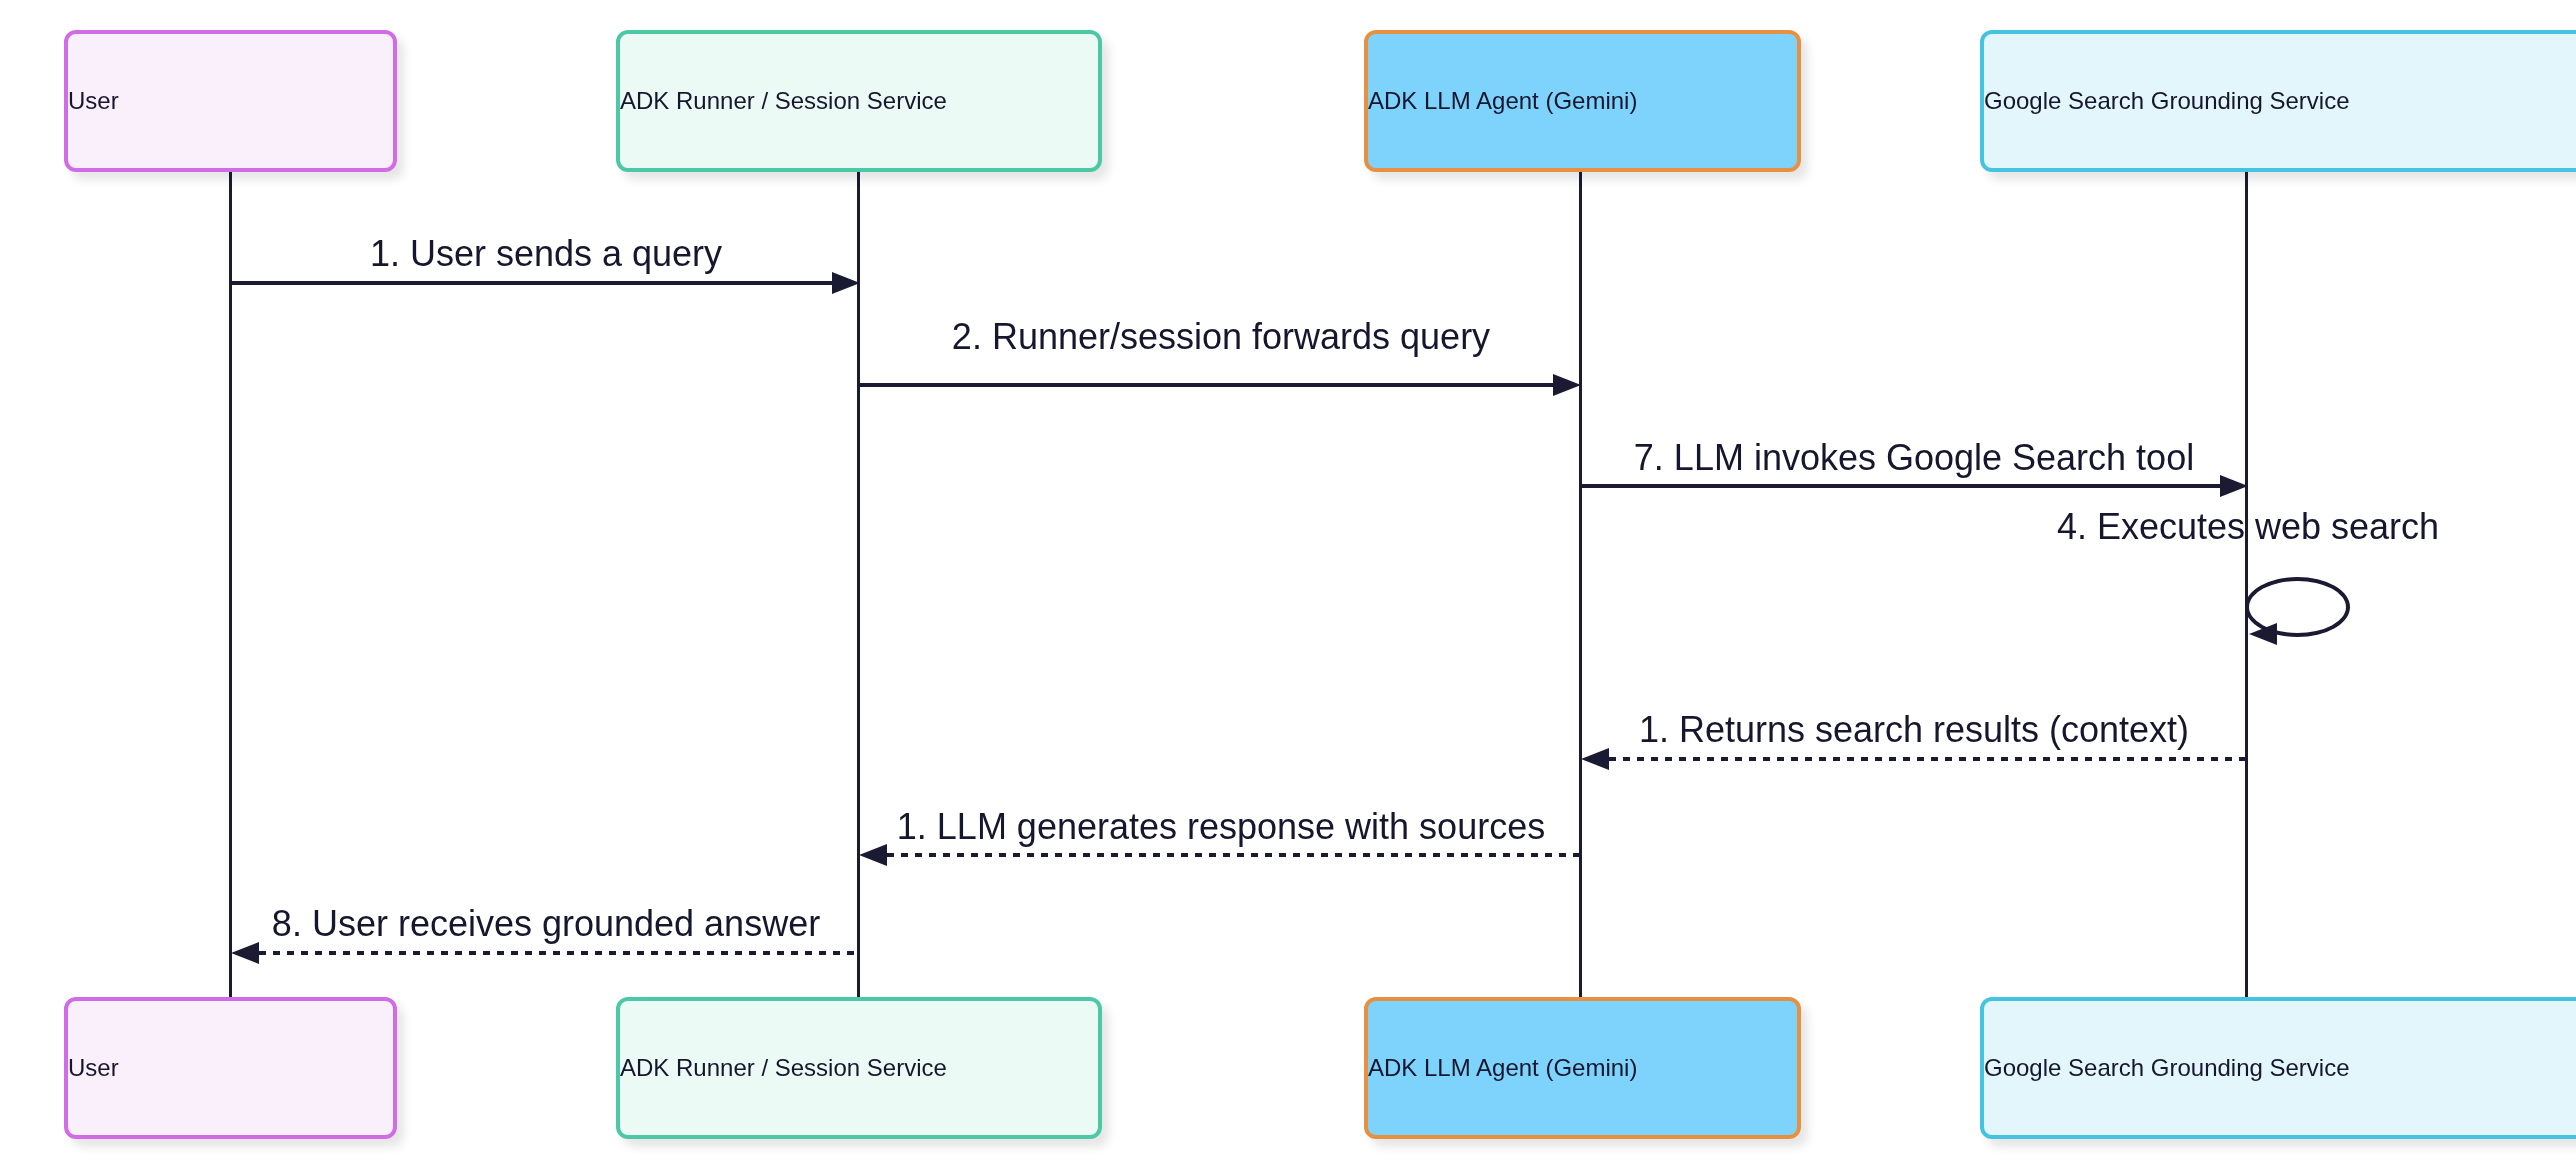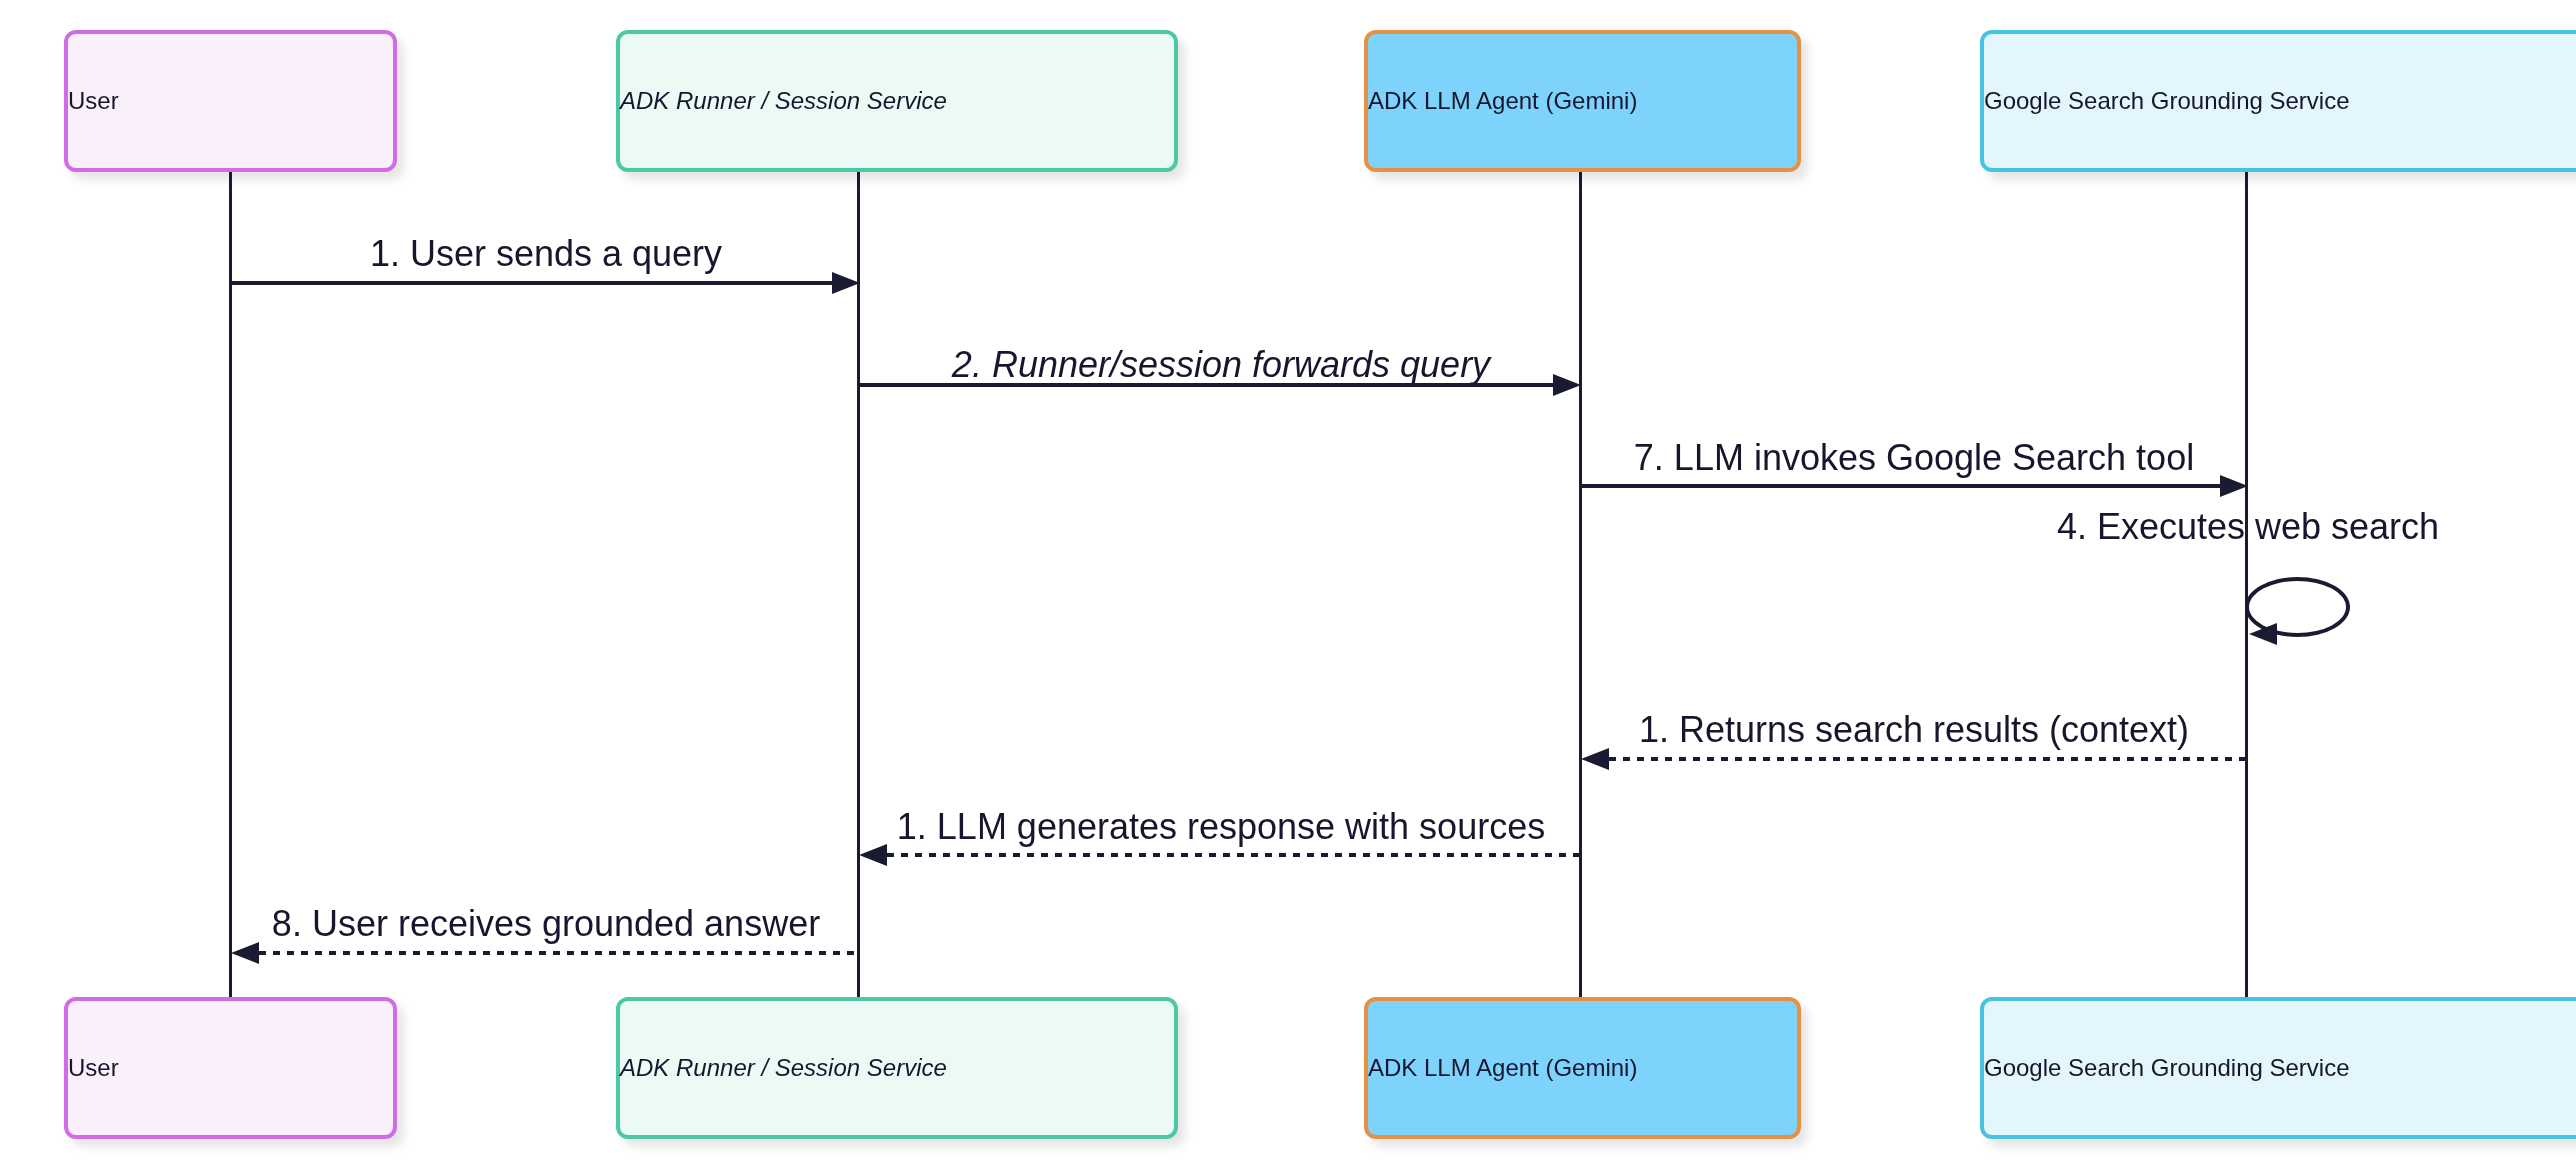--- a/index.html
+++ b/index.html
@@ -38,21 +38,21 @@
     border: 4px solid;
     border-radius: 12px;
     box-shadow: 7px 8px 10px rgba(0,0,0,0.10);
     font-size: 24px;
     text-align: center;
     box-sizing: border-box;
   }
   .row-top    { top: 30px; }
   .row-bottom { top: 997px; }
   .a-user   { left: 64px;   width: 333px; background: #faf0fc; border-color: #d06ce6; }
-  .a-runner { left: 616px;  width: 562px; background: #ebfaf4; border-color: #4cc8a7; font-style: italic; }
+  .a-runner { left: 616px;  width: 486px; background: #ebfaf4; border-color: #4cc8a7; }
   .a-llm    { left: 1364px; width: 437px; background: #7dd3fc; border-color: #e79140; }
   .a-google { left: 1980px; width: 643px; background: #e3f6fb; border-color: #47c3e2; }
   
   .msg-line {
     position: absolute;
     height: 4px;
   }
   .solid  { background: #1a1a32; }
   .dotted { background: repeating-linear-gradient(90deg, #1a1a32 0 7px, transparent 7px 14px); }
   
@@ -120,21 +120,21 @@
       <span>ADK LLM Agent (Gemini)</span>
     </div>
   <div class="actor row-bottom a-google">
       <span>Google Search Grounding Service</span>
     </div>
 
   <div class="msg-label" style="left:149px; top:233px;">1. User sends a query</div>
   <div class="msg-line solid" style="left:231px; top:281px; width:604px;"></div>
   <div class="arrow arrow-right" style="left:832px; top:272px;"></div>
 
-  <div class="msg-label" style="left:824px; top:344px;font-style:italic;">2. Runner/session forwards query</div>
+  <div class="msg-label" style="left:824px; top:316px;">2. Runner/session forwards query</div>
   <div class="msg-line solid" style="left:859px; top:383px; width:698px;"></div>
   <div class="arrow arrow-right" style="left:1553px; top:374px;"></div>
 
   <div class="msg-label" style="left:1517px; top:437px;">7. LLM invokes Google Search tool</div>
   <div class="msg-line solid" style="left:1581px; top:484px; width:643px;"></div>
   <div class="arrow arrow-right" style="left:2220px; top:475px;"></div>
 
   <div class="msg-label" style="left:1851px; top:506px;">4. Executes web search</div>
   <div class="loop-ellipse"></div>
   <div class="arrow arrow-left" style="left:2249px; top:623px;"></div>

